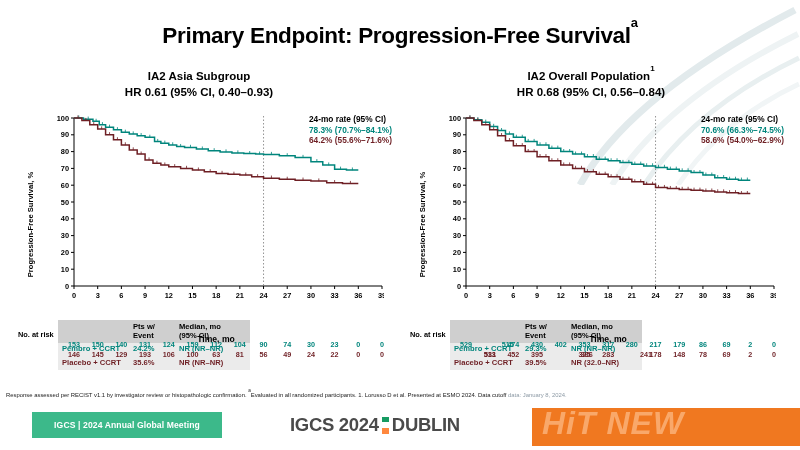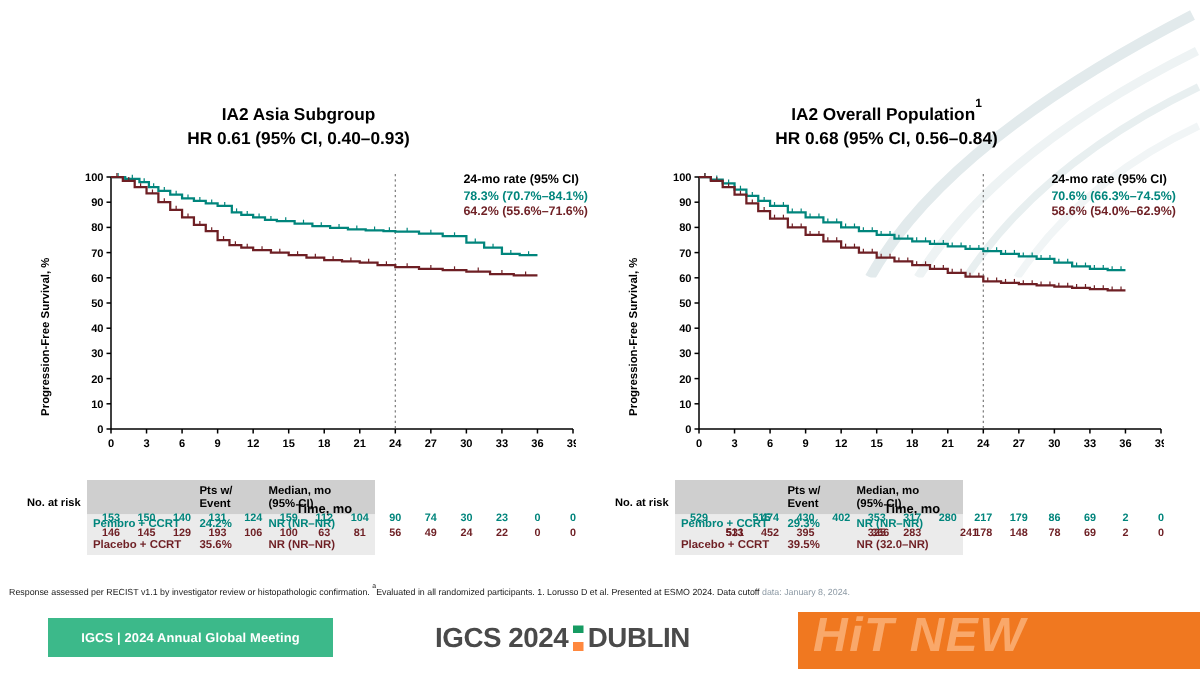--- a/index.html
+++ b/index.html
@@ -136,20 +136,23 @@
 
 <div class="slide">
 
   <svg class="deco-arcs" viewBox="0 0 230 185" preserveAspectRatio="none">
     <path d="M 10 185 Q 60 95 225 10" stroke="#e2eaec" stroke-width="7" fill="none"></path>
     <path d="M 42 185 Q 95 100 228 34" stroke="#eef3f4" stroke-width="6" fill="none"></path>
     <path d="M 74 185 Q 125 108 229 58" stroke="#e8eff0" stroke-width="5" fill="none"></path>
     <path d="M 108 185 Q 152 120 229 84" stroke="#f1f5f6" stroke-width="5" fill="none"></path>
   </svg>
 
+  <div class="title">
+    <span>Primary Endpoint: Progression-Free Survival</span><sup>a</sup>
+  </div>
 
   <div class="panel left">
     <div class="panel-head">
       <div class="panel-title">
         <span>IA2 Asia Subgroup</span><sup></sup>
       </div>
       <div class="panel-hr">HR 0.61 (95% CI, 0.40–0.93)</div>
     </div>
 
     <div class="plot-wrap">

